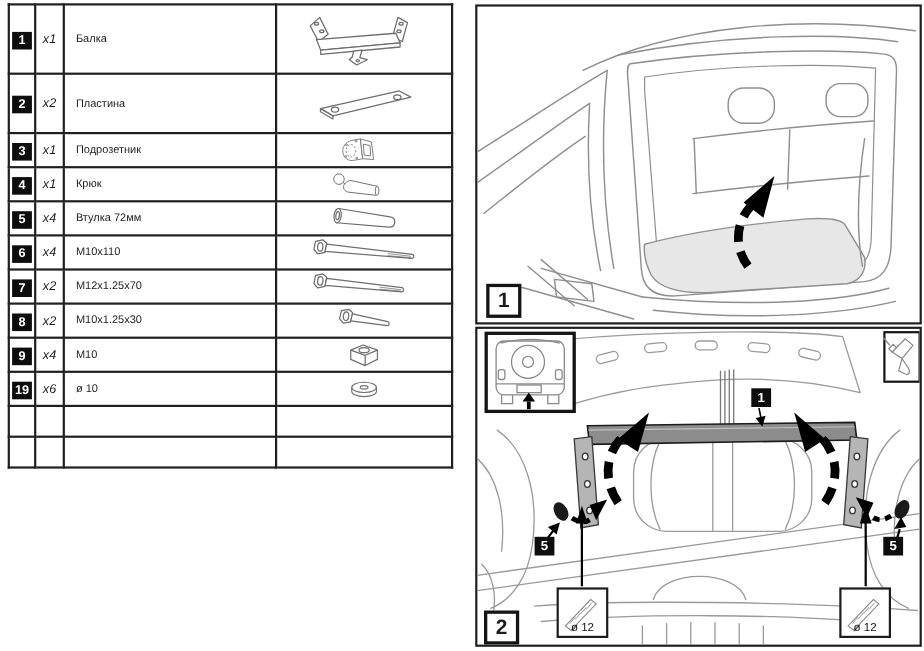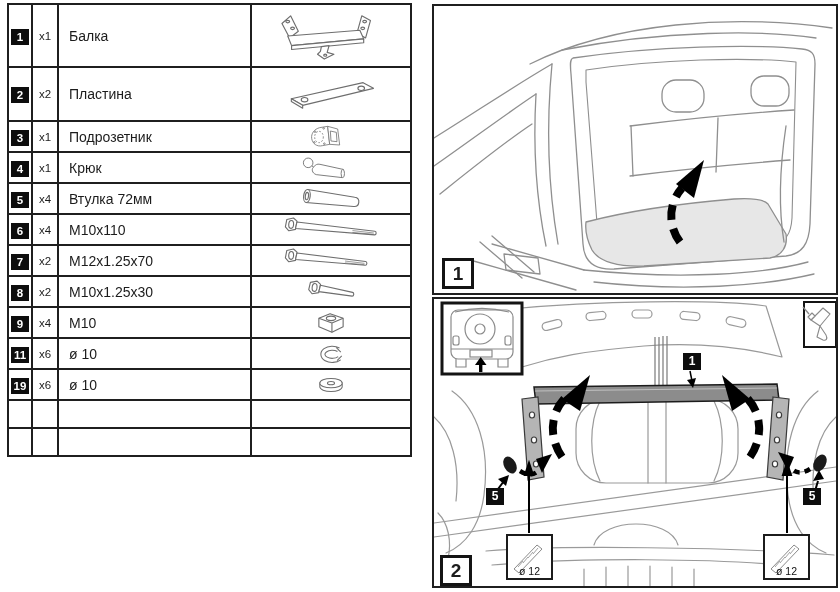--- a/index.html
+++ b/index.html
@@ -7,22 +7,22 @@
           font-family:"Liberation Sans",sans-serif;color:#1c1c1c;}
   
   .parts-table{position:absolute;left:7px;top:3px;}
   table{border-collapse:collapse;table-layout:fixed;width:403px;}
   td{border:2px solid #1f1f1f;padding:0;overflow:hidden;vertical-align:middle;}
   tr{height:31px;}
   tr.r-xl{height:63px;}
   tr.r-lg{height:54px;}
   tr.r-empty{height:28px;}
   .c-num{text-align:center;}
-  .c-qty{text-align:center;font-size:11.5px;}
-  .c-name{padding-left:10px;font-size:14px;}
+  .c-qty{text-align:center;font-size:11.5px;font-style:italic;}
+  .c-name{padding-left:10px;font-size:10px;}
   .c-icon{text-align:center;}
   .badge{display:inline-block;min-width:18px;height:16px;background:#0d0d0d;color:#fff;
          font-size:11.5px;font-weight:bold;line-height:16px;text-align:center;}
   .part-ill svg{display:block;margin:0 auto;}
   
   .panel{position:absolute;border:2px solid #1f1f1f;background:#fff;box-sizing:border-box;}
   #panel1{left:432px;top:4px;width:406px;height:291px;}
   #panel2{left:432px;top:297px;width:406px;height:291px;}
   svg.scene{position:absolute;left:0;top:0;width:402px;height:287px;}
   .step-box{position:absolute;width:26px;height:25px;background:#fff;border:3px solid #141414;
@@ -159,32 +159,20 @@
     </tr>
           <tr>
       <td class="c-num"><span class="badge">9</span></td>
       <td class="c-qty">x4</td>
       <td class="c-name">М10</td>
       <td class="c-icon"><span class="part-ill"><svg viewBox="0 0 150 30" width="150" height="28">
                   <g fill="#fff" stroke="#6e6e6e" stroke-width="1.2" stroke-linejoin="round">
                     <path d="M62 10 L74 5 L88 10 L88 19 L76 25 L62 19 Z"></path>
                     <path d="M62 10 L76 15 L88 10 M76 15 L76 25" fill="none"></path>
                     <ellipse cx="75" cy="10" rx="5" ry="2.4"></ellipse>
-                  </g>
-                </svg></span></td>
-    </tr>
-          <tr>
-      <td class="c-num"><span class="badge">11</span></td>
-      <td class="c-qty">x6</td>
-      <td class="c-name">ø 10</td>
-      <td class="c-icon"><span class="part-ill"><svg viewBox="0 0 150 30" width="150" height="28">
-                  <g fill="none" stroke="#6e6e6e">
-                    <path d="M83 10.5 A 10 6.5 0 1 0 84 19.5" stroke-width="5.5"></path>
-                    <path d="M83 10.5 A 10 6.5 0 1 0 84 19.5" stroke="#fff" stroke-width="3.2"></path>
-                    <path d="M80.5 8 L85.5 13 M81.5 22 L86.5 17" stroke-width="1.1"></path>
                   </g>
                 </svg></span></td>
     </tr>
           <tr>
       <td class="c-num"><span class="badge">19</span></td>
       <td class="c-qty">x6</td>
       <td class="c-name">ø 10</td>
       <td class="c-icon"><span class="part-ill"><svg viewBox="0 0 150 30" width="150" height="28">
                   <g fill="#fff" stroke="#6e6e6e" stroke-width="1.1">
                     <path d="M63 13 L63 17 A 12 5 0 0 0 87 17 L87 13 Z"></path>

